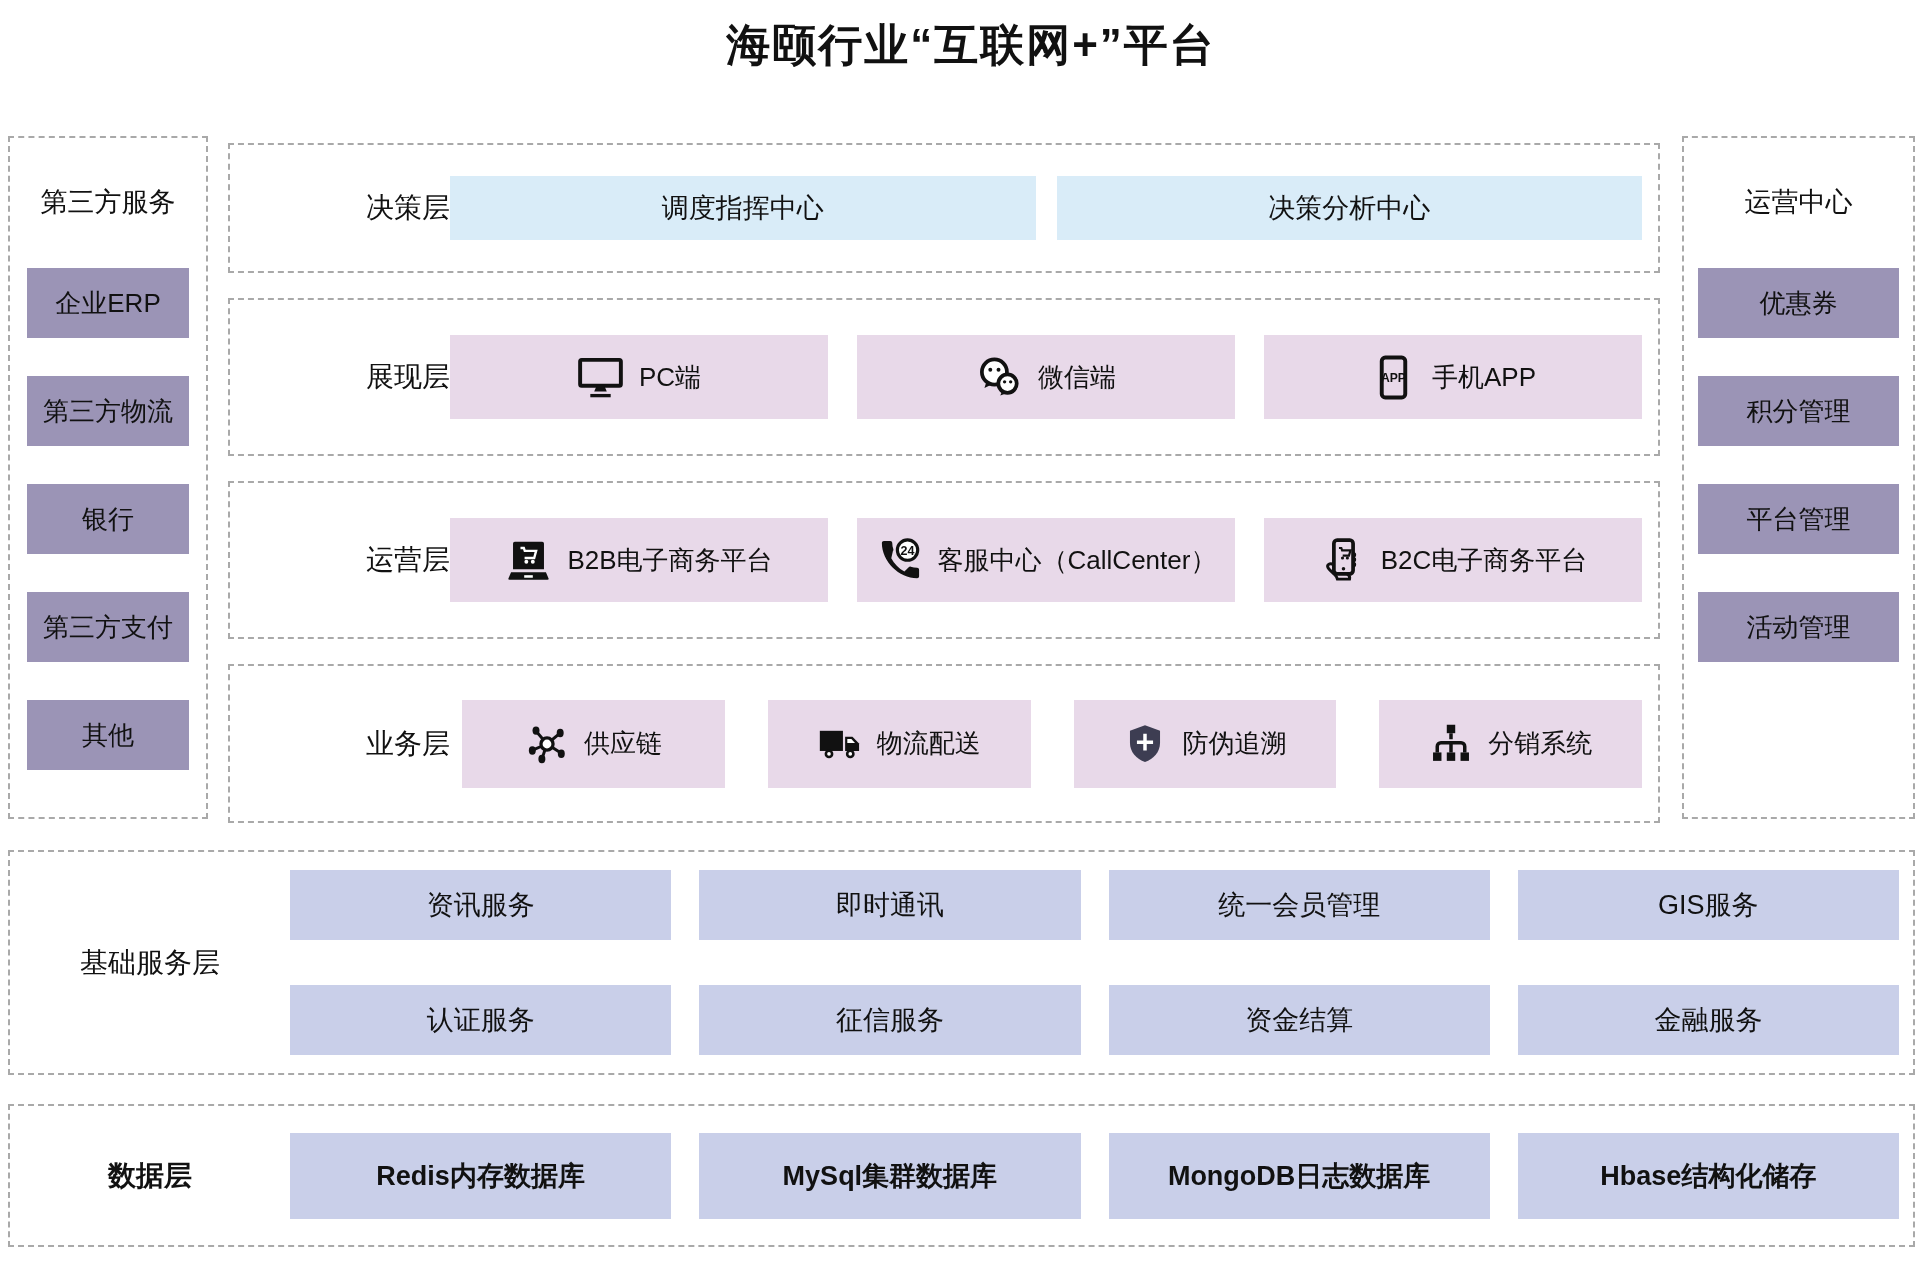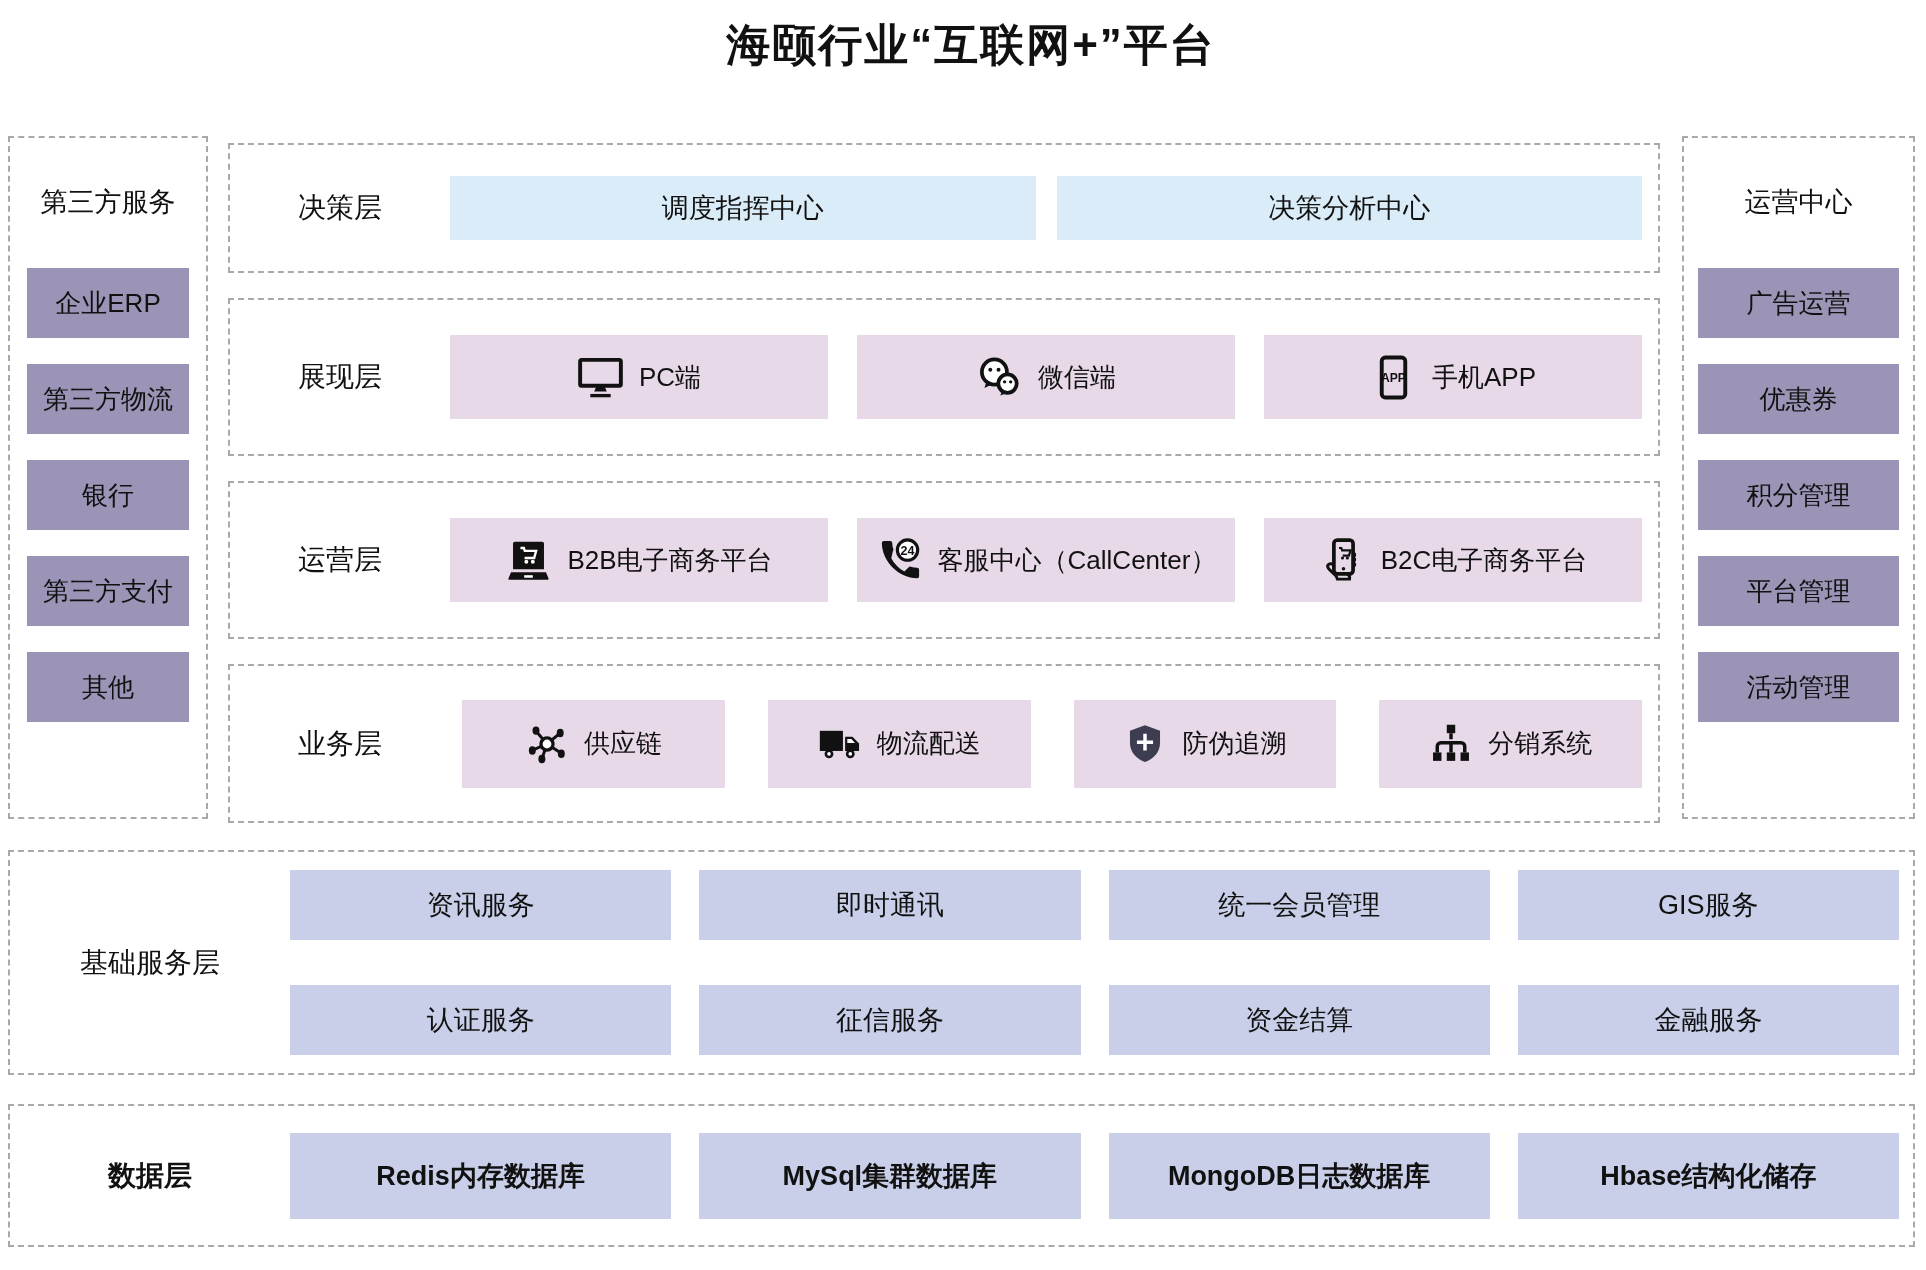--- a/index.html
+++ b/index.html
@@ -22,34 +22,34 @@
     font-size:44px;font-weight:bold;letter-spacing:2px;padding-left:16px;
   }
   
   .panel{
     position:absolute;top:136px;height:683px;border:2px dashed var(--dashed-border);
     display:flex;flex-direction:column;align-items:center;padding-top:46px;
   }
   .left-panel{left:8px;width:200px;}
   .right-panel{left:1682px;width:233px;}
   .panel-title{font-size:27px;height:36px;display:flex;align-items:center;}
-  .panel-boxes{margin-top:48px;display:flex;flex-direction:column;gap:26px;}
+  .panel-boxes{margin-top:48px;display:flex;flex-direction:column;gap:38px;}
   .pbox{display:flex;align-items:center;justify-content:center;text-align:center;}
   .purple{background:var(--purple-box);width:162px;height:70px;font-size:26px;}
   .right-panel .purple{width:201px;}
   
   .mrow{
     position:absolute;left:228px;width:1432px;border:2px dashed var(--dashed-border);
     display:flex;align-items:center;
   }
   .row-decision{top:143px;height:130px;}
   .row-present{top:298px;height:158px;}
   .row-operate{top:481px;height:158px;}
   .row-business{top:664px;height:159px;}
-  .mrow-label{flex:0 0 220px;text-align:center;font-size:28px;}
+  .mrow-label{flex:0 0 220px;text-align:right;font-size:28px;}
   .mrow-boxes{flex:1;display:flex;align-items:center;padding-right:16px;}
   .row-decision .mrow-boxes{gap:21px;}
   .row-present .mrow-boxes,.row-operate .mrow-boxes{gap:29px;}
   .row-business .mrow-boxes{gap:31px;}
   .blue{background:var(--blue-box);flex:1;height:64px;font-size:27px;}
   .pink{background:var(--pink-box);flex:1;height:84px;font-size:26px;gap:15px;}
   .row-business .pink{height:88px;margin-left:12px;}
   .icon{display:flex;align-items:center;justify-content:center;}
   .icon svg{width:47px;height:47px;display:block;}
   .row-business .icon svg{width:44px;height:44px;}
@@ -234,21 +234,20 @@
             </svg>
         </span>
         <span>分销系统</span>
       </div>
     </div>
   </section>
 
   <section class="panel right-panel">
     <div class="panel-title">运营中心</div>
     <div class="panel-boxes">
-      <div class="pbox purple">广告运营</div>
       <div class="pbox purple">优惠券</div>
       <div class="pbox purple">积分管理</div>
       <div class="pbox purple">平台管理</div>
       <div class="pbox purple">活动管理</div>
     </div>
   </section>
 
   <section class="bottom-section base-section">
     <div class="bottom-label">基础服务层</div>
     <div class="bottom-grid">

